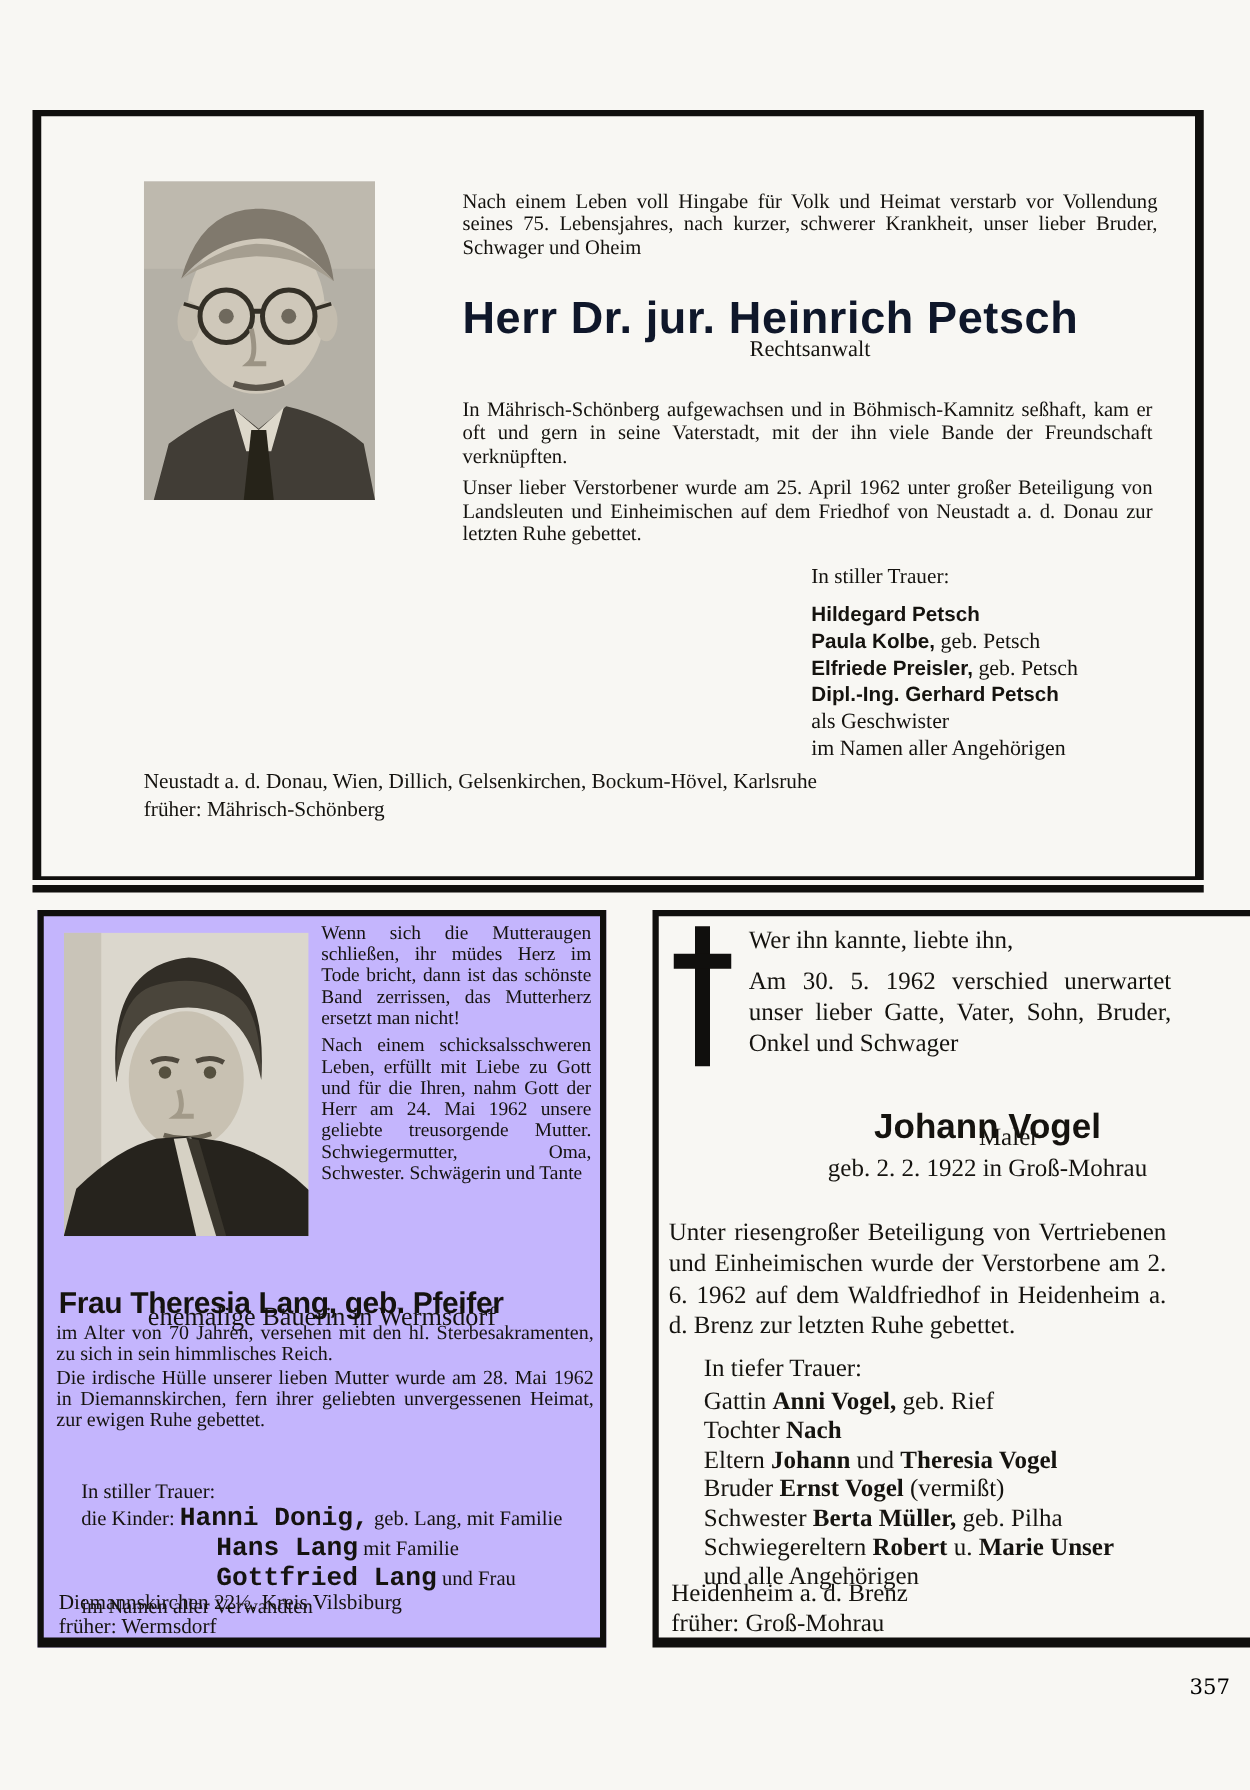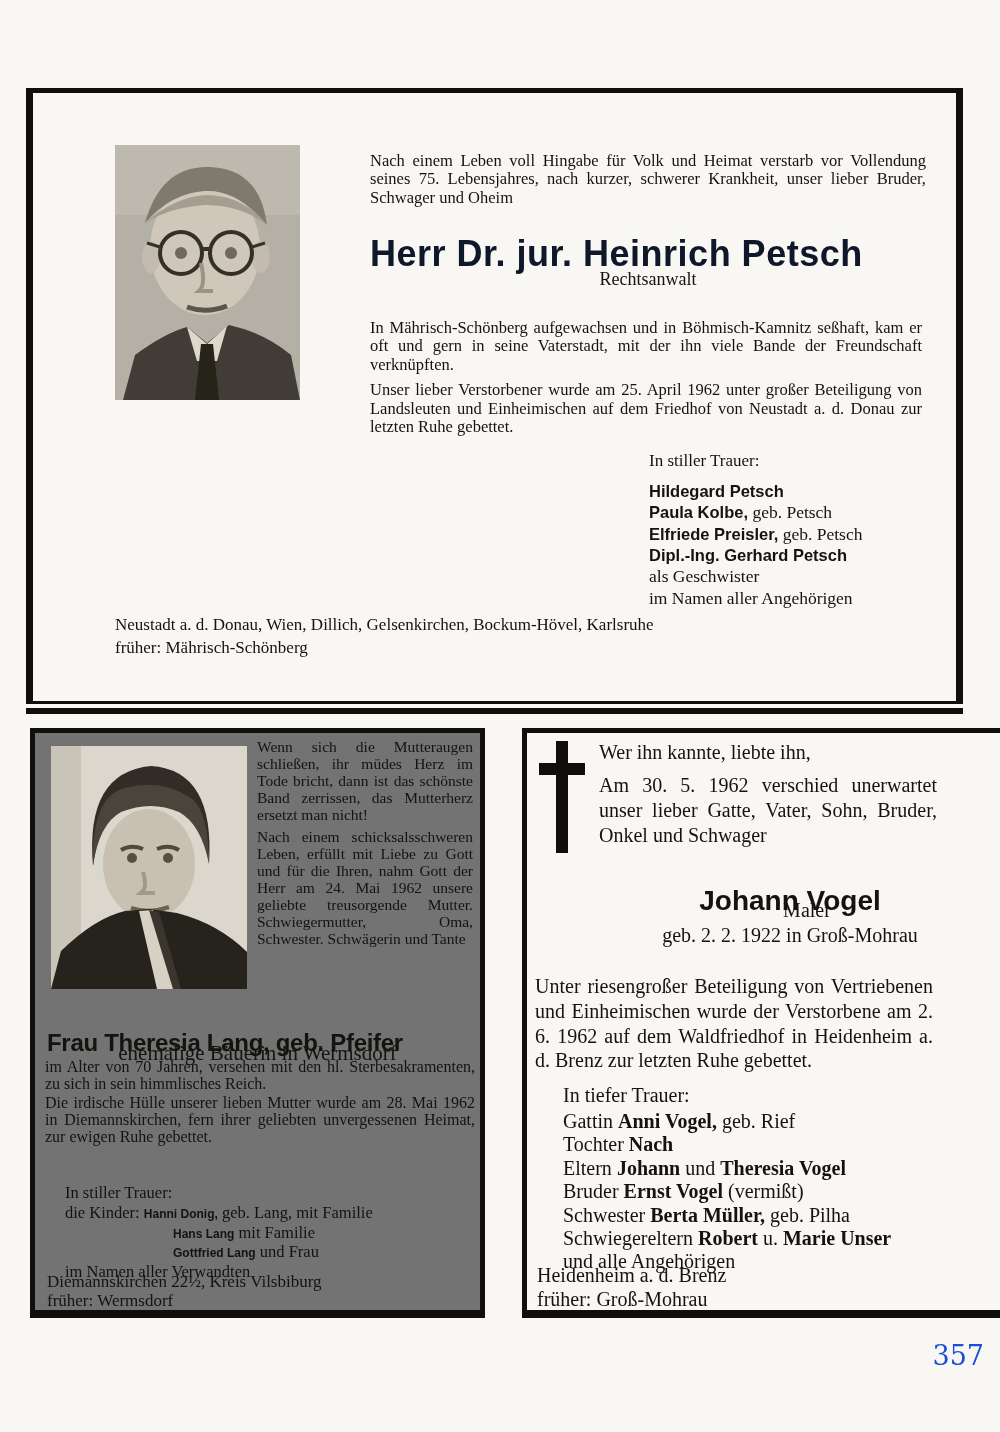--- a/index.html
+++ b/index.html
@@ -27,37 +27,37 @@
   .p-mourn .tline{line-height:1.22;font-size:17.5px;}
   .p-mourn .b{font-family:"Liberation Sans",sans-serif;font-weight:bold;font-size:16.5px;}
   .p-places{position:absolute;left:82px;top:522px;font-size:17px;}
   .p-former{position:absolute;left:82px;top:545px;font-size:17px;}
 
   
   .divider{position:absolute;left:26px;top:708px;width:937px;height:6px;background:#100f0d;}
 
   
   .box-lang{position:absolute;left:30px;top:728px;width:455px;height:590px;
-    box-sizing:border-box;background:#737373;
+    box-sizing:border-box;background:#c4b5fd;
     border:5px solid #100f0d;border-bottom-width:8px;overflow:hidden;}
   .l-photo{position:absolute;left:16px;top:13px;width:196px;height:243px;overflow:hidden;}
   .l-side{position:absolute;left:222px;top:6px;width:216px;
     font-size:15.5px;line-height:1.09;text-align:justify;}
   .l-side p{margin:0 0 6px 0;}
   .l-name{position:absolute;left:12px;top:276px;width:430px;white-space:nowrap;
     font-family:"Liberation Sans",sans-serif;font-weight:bold;font-size:24px;
     letter-spacing:-0.3px;}
   .l-sub{position:absolute;left:0;top:308px;width:100%;text-align:center;font-size:21px;}
   .l-paras{position:absolute;left:10px;top:326px;width:430px;text-align:justify;
     font-size:16px;line-height:1.04;}
   .l-paras p{margin:0 0 3px 0;}
   .l-mlabel{position:absolute;left:30px;top:450px;font-size:16.5px;}
   .l-mourn{position:absolute;left:30px;top:472px;font-size:16.5px;}
   .l-mourn .tline{line-height:1.0;margin-bottom:3px;}
-  .l-mourn .b{font-family:Liberation Sans, sans-serif;font-weight:bold;font-size:12px;}
+  .l-mourn .b{font-family:Liberation Mono, monospace;font-weight:bold;font-size:21px;}
   .l-mourn .ind1{margin-left:108px;}
   .l-addr1{position:absolute;left:12px;top:539px;font-size:17px;}
   .l-addr2{position:absolute;left:12px;top:558px;font-size:17px;}
 
   
   .box-vogel{position:absolute;left:522px;top:728px;width:536px;height:590px;
     box-sizing:border-box;background:#f8f7f3;
     border:5px solid #100f0d;border-bottom-width:8px;overflow:hidden;}
   .v-top{position:absolute;left:8px;top:6px;width:402px;}
   .cross{position:relative;float:left;width:46px;height:112px;margin:2px 14px 0 4px;}
@@ -72,21 +72,21 @@
   .v-para{position:absolute;left:8px;top:221px;width:398px;text-align:justify;
     font-size:20px;line-height:1.24;}
   .v-mlabel{position:absolute;left:36px;top:351px;font-size:20px;}
   .v-mourn{position:absolute;left:36px;top:377px;width:372px;font-size:20px;}
   .v-mourn .tline{line-height:1.17;}
   .v-mourn .b{font-weight:bold;}
   .v-addr1{position:absolute;left:10px;top:531px;font-size:20px;}
   .v-addr2{position:absolute;left:10px;top:555px;font-size:20px;}
 
   .page-num{position:absolute;right:16px;top:1340px;
-    font-family:"DejaVu Serif",serif;font-size:27px;color:#1d4ed8;}
+    font-family:"DejaVu Serif",serif;font-size:17px;color:#000000;}
 </style>
 </head>
 <body>
 
 <div class="page">
 
   <section class="box-petsch">
     <div class="p-photo">
       <svg width="185" height="255" viewBox="0 0 185 255">
         <rect width="185" height="255" fill="#b4b0a6"></rect>

